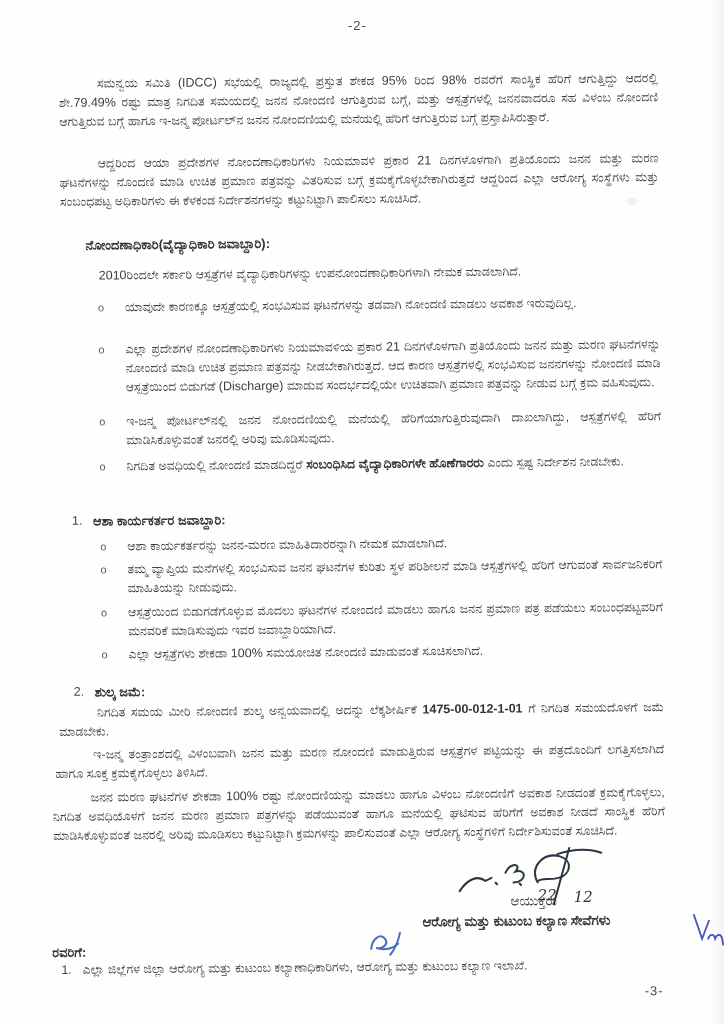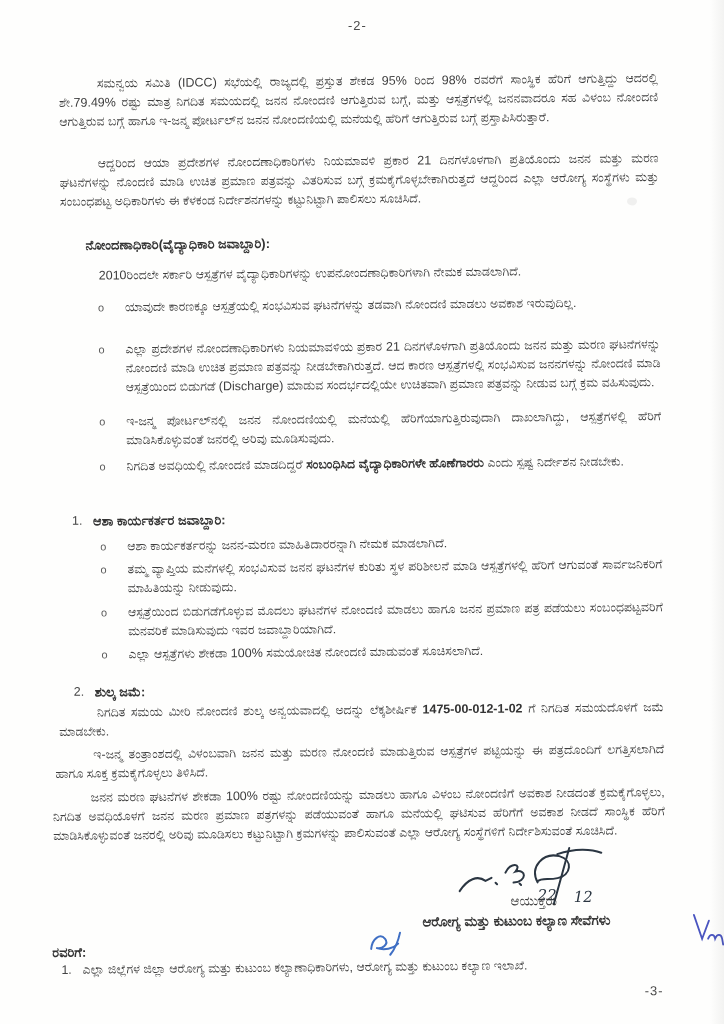--- a/index.html
+++ b/index.html
@@ -101,21 +101,21 @@
     <div class="blk bullet" style="top:643px;left:100px;width:562px;height:20px;">
       <span class="marker">o</span>
       <span class="btxt" style="text-align:left;">ಎಲ್ಲಾ ಆಸ್ಪತ್ರೆಗಳು ಶೇಕಡಾ 100% ಸಮಯೋಚಿತ ನೋಂದಣಿ ಮಾಡುವಂತೆ ಸೂಚಿಸಲಾಗಿದೆ.</span>
     </div>
 
     <div class="blk numrow" style="top:680px;left:72px;width:560px;height:20px;">
       <span class="num">2.</span>
       <span class="heading">ಶುಲ್ಕ ಜಮೆ:</span>
     </div>
     <div class="blk indent" style="top:701px;left:57px;width:605px;height:40px;">
-      <span>ನಿಗದಿತ ಸಮಯ ಮೀರಿ ನೋಂದಣಿ ಶುಲ್ಕ ಅನ್ವಯವಾದಲ್ಲಿ ಅದನ್ನು ಲೆಕ್ಕಶೀರ್ಷಿಕೆ </span><span class="bold">1475-00-012-1-02</span><span> ಗೆ ನಿಗದಿತ ಸಮಯದೊಳಗೆ ಜಮೆ ಮಾಡಬೇಕು.</span>
+      <span>ನಿಗದಿತ ಸಮಯ ಮೀರಿ ನೋಂದಣಿ ಶುಲ್ಕ ಅನ್ವಯವಾದಲ್ಲಿ ಅದನ್ನು ಲೆಕ್ಕಶೀರ್ಷಿಕೆ </span><span class="bold">1475-00-012-1-01</span><span> ಗೆ ನಿಗದಿತ ಸಮಯದೊಳಗೆ ಜಮೆ ಮಾಡಬೇಕು.</span>
     </div>
     <div class="blk indent" style="top:743px;left:53px;width:609px;height:40px;">ಇ-ಜನ್ಮ ತಂತ್ರಾಂಶದಲ್ಲಿ ವಿಳಂಬವಾಗಿ ಜನನ ಮತ್ತು ಮರಣ ನೋಂದಣಿ ಮಾಡುತ್ತಿರುವ ಆಸ್ಪತ್ರೆಗಳ ಪಟ್ಟಿಯನ್ನು ಈ ಪತ್ರದೊಂದಿಗೆ ಲಗತ್ತಿಸಲಾಗಿದೆ ಹಾಗೂ ಸೂಕ್ತ ಕ್ರಮಕೈಗೊಳ್ಳಲು ತಿಳಿಸಿದೆ.</div>
     <div class="blk indent" style="top:786px;left:50px;width:612px;height:76px;">ಜನನ ಮರಣ ಘಟನೆಗಳ ಶೇಕಡಾ 100% ರಷ್ಟು ನೋಂದಣಿಯನ್ನು ಮಾಡಲು ಹಾಗೂ ವಿಳಂಬ ನೋಂದಣಿಗೆ ಅವಕಾಶ ನೀಡದಂತೆ ಕ್ರಮಕೈಗೊಳ್ಳಲು,  ನಿಗದಿತ ಅವಧಿಯೊಳಗೆ ಜನನ ಮರಣ ಪ್ರಮಾಣ ಪತ್ರಗಳನ್ನು ಪಡೆಯುವಂತೆ ಹಾಗೂ ಮನೆಯಲ್ಲಿ ಘಟಿಸುವ ಹೆರಿಗೆಗೆ ಅವಕಾಶ ನೀಡದೆ ಸಾಂಸ್ಥಿಕ ಹೆರಿಗೆ ಮಾಡಿಸಿಕೊಳ್ಳುವಂತೆ ಜನರಲ್ಲಿ ಅರಿವು ಮೂಡಿಸಲು ಕಟ್ಟುನಿಟ್ಟಾಗಿ ಕ್ರಮಗಳನ್ನು ಪಾಲಿಸುವಂತೆ ಎಲ್ಲಾ ಆರೋಗ್ಯ ಸಂಸ್ಥೆಗಳಿಗೆ ನಿರ್ದೇಶಿಸುವಂತೆ ಸೂಚಿಸಿದೆ.</div>
 
     <svg class="sig-svg" style="position:absolute;top:848px;left:450px;" width="260" height="62" viewBox="0 0 260 62">
       <path d="M6,44 C14,32 24,28 32,34 l6,-3"></path>
       <path d="M42,36 l1.5,1.5"></path>
       <path d="M52,26 c5,-11 17,-9 10,-1 c11,-3 12,10 -2,11"></path>
       <path d="M66,37 l1.5,1.5"></path>
       <path d="M84,36 c-8,-16 6,-30 22,-26 c14,4 12,19 -2,22 c-9,2 -16,-1 -20,3"></path>

